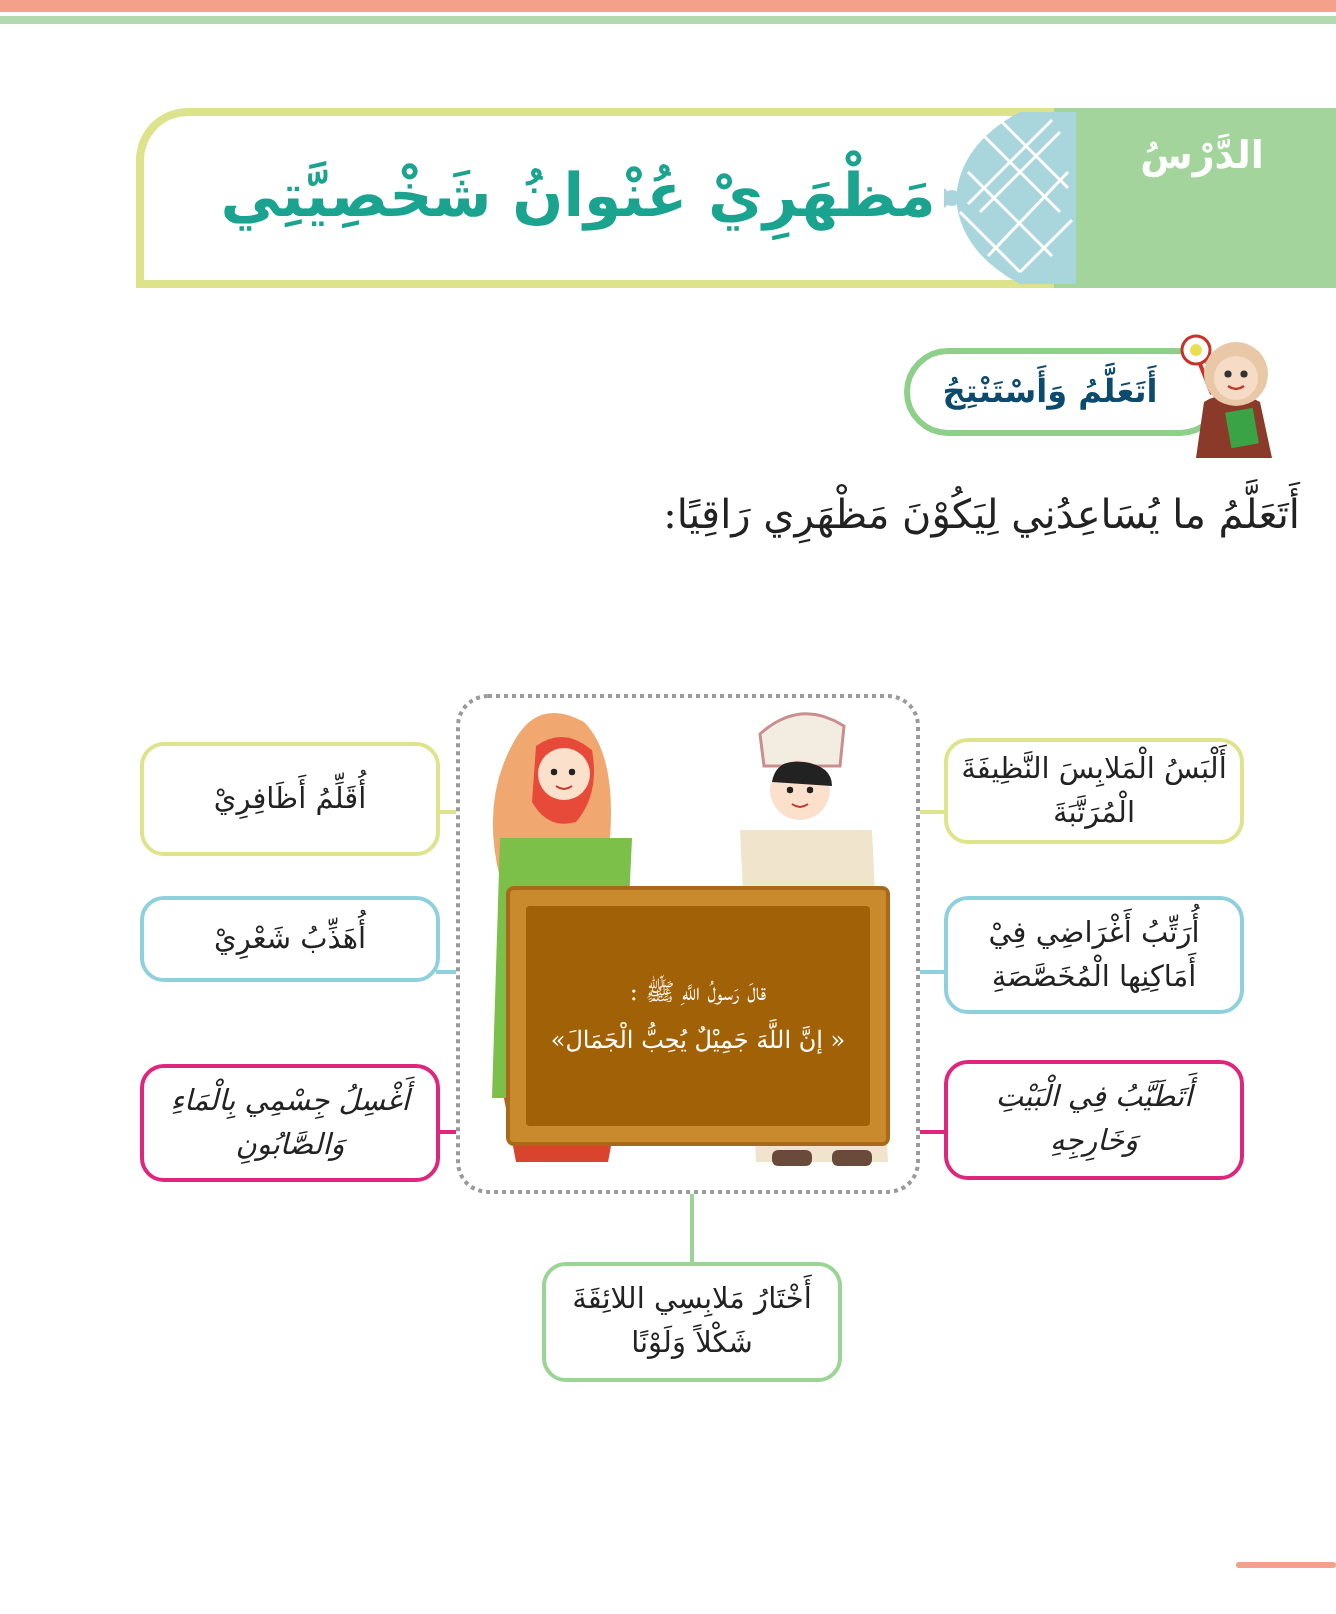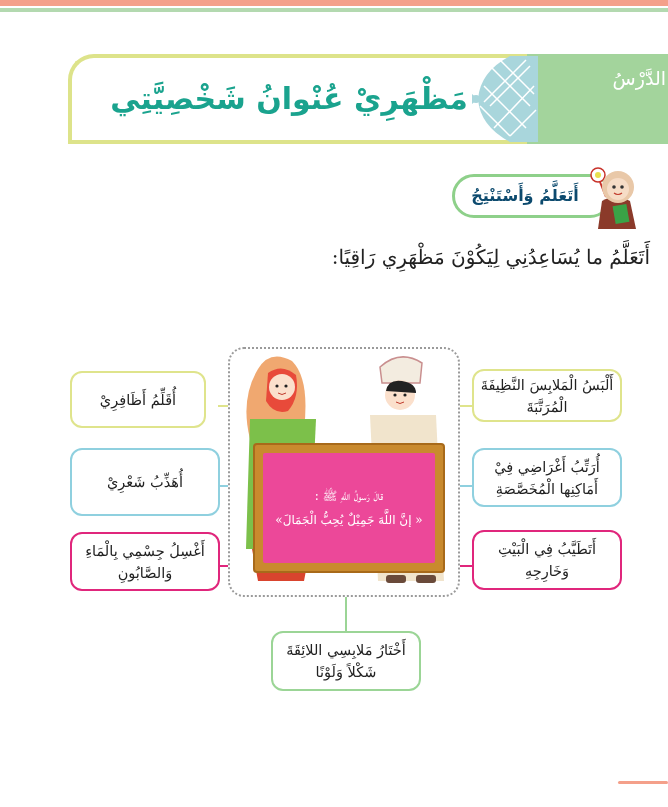--- a/index.html
+++ b/index.html
@@ -12,52 +12,52 @@
   
   .banner { position: absolute; left: 68px; top: 54px; width: 600px; height: 90px;
             border: 4px solid #dde38a; border-right: none; border-radius: 26px 0 0 0; background: #fff; }
   .banner-title { position: absolute; left: 104px; top: 64px; width: 370px; height: 70px;
                   direction: rtl; text-align: center; font-family: "DejaVu Sans", sans-serif;
                   font-weight: bold; font-size: 30px; color: #1aa38e; line-height: 70px; }
   .lesson-tab { position: absolute; left: 527px; top: 54px; width: 141px; height: 90px;
                 background: #a3d49c; border-radius: 0 0 0 0; }
   .pattern { position: absolute; left: 470px; top: 56px; width: 68px; height: 86px; }
   .lesson-label { position: absolute; left: 536px; top: 60px; width: 130px; direction: rtl;
-                  text-align: right; color: #ffffff; font-weight: normal; font-size: 19px; line-height: 36px; }
+                  text-align: center; color: #ffffff; font-weight: bold; font-size: 19px; line-height: 36px; }
 
   
   .section-pill { position: absolute; left: 452px; top: 174px; width: 160px; height: 44px;
                   border: 3px solid #8ed08a; border-radius: 22px; background: #fff; }
   .section-label { position: absolute; left: 452px; top: 174px; width: 146px; height: 44px;
                    direction: rtl; text-align: center; line-height: 44px; color: #0c4a6e;
                    font-weight: bold; font-size: 16px; }
   .girl-avatar { position: absolute; left: 588px; top: 163px; width: 54px; height: 66px; }
 
   .intro-text { position: absolute; left: 260px; top: 240px; width: 390px; direction: rtl;
                 text-align: right; font-family: "DejaVu Serif", serif; font-size: 20px; color: #222; line-height: 34px; }
 
   
   .box { position: absolute; width: 150px; height: 56px; border: 2.5px solid; border-radius: 12px;
          background: #fff; display: flex; align-items: center; justify-content: center; }
   .box span { direction: rtl; text-align: center; font-family: "DejaVu Serif", serif; font-size: 14.5px;
               color: #222; line-height: 22px; padding: 0 6px; }
   .c-yellow { border-color: #dfe48c; }
   .c-blue { border-color: #8fd0df; }
-  .c-pink { border-color: #e0267c; }
+  .c-pink { border-color: #e0267c; font-style: italic; }
   .c-green { border-color: #9bd596; justify-content: center; }
 
   .connector { position: absolute; height: 1.5px; }
   .vconnector { position: absolute; width: 1.5px; background: #9bd596; }
 
   
   .picture-frame { position: absolute; left: 228px; top: 347px; width: 232px; height: 250px;
                    border: 2px dotted #9a9a9a; border-radius: 16px; background: #fff; }
   .board { position: absolute; left: 253px; top: 443px; width: 192px; height: 130px;
            background: #c98a2e; border-radius: 4px; border: 2px solid #a86a1a; }
-  .board-inner { position: absolute; left: 8px; top: 8px; right: 8px; bottom: 8px; background: #ec4899;
+  .board-inner { position: absolute; left: 8px; top: 8px; right: 8px; bottom: 8px; background: #a16207;
                  border-radius: 2px; display: flex; flex-direction: column; align-items: center; justify-content: center; }
   .board-line { direction: rtl; font-family: "DejaVu Serif", serif; color: #fff; font-size: 12px; line-height: 24px; text-align: center; }
 
   .bottom-accent { position: absolute; left: 618px; top: 781px; width: 50px; height: 3px; background: #f4a08a; border-radius: 2px; }
 </style>
 </head>
 <body>
 
 <div class="top-bar-salmon"></div>
 <div class="top-bar-green"></div>
@@ -130,24 +130,24 @@
     <rect x="186" y="226" width="20" height="8" rx="3" fill="#6a4a3a"></rect>
   </svg>
 </div>
 <div class="board">
   <div class="board-inner">
     <div class="board-line">قالَ رَسولُ اللَّهِ ﷺ :</div>
     <div class="board-line">« إنَّ اللَّهَ جَمِيْلٌ يُحِبُّ الْجَمَالَ»</div>
   </div>
 </div>
 
-<div class="box c-yellow" style="left:70px; top:371px; width:136px; height:57px;">
+<div class="box c-yellow" style="left:70px; top:371px; width:150px; height:57px;">
   <span>أُقَلِّمُ أَظَافِرِيْ</span>
 </div>
-<div class="box c-blue" style="left:70px; top:448px; width:150px; height:68px;">
+<div class="box c-blue" style="left:70px; top:448px; width:150px; height:43px;">
   <span>أُهَذِّبُ شَعْرِيْ</span>
 </div>
 <div class="box c-pink" style="left:70px; top:532px; width:150px; height:59px;">
   <span>أَغْسِلُ جِسْمِي بِالْمَاءِ وَالصَّابُونِ</span>
 </div>
 
 <div class="box c-yellow" style="left:472px; top:369px; width:150px; height:53px;">
   <span>أَلْبَسُ الْمَلابِسَ النَّظِيفَةَ الْمُرَتَّبَةَ</span>
 </div>
 <div class="box c-blue" style="left:472px; top:448px; width:150px; height:59px;">

